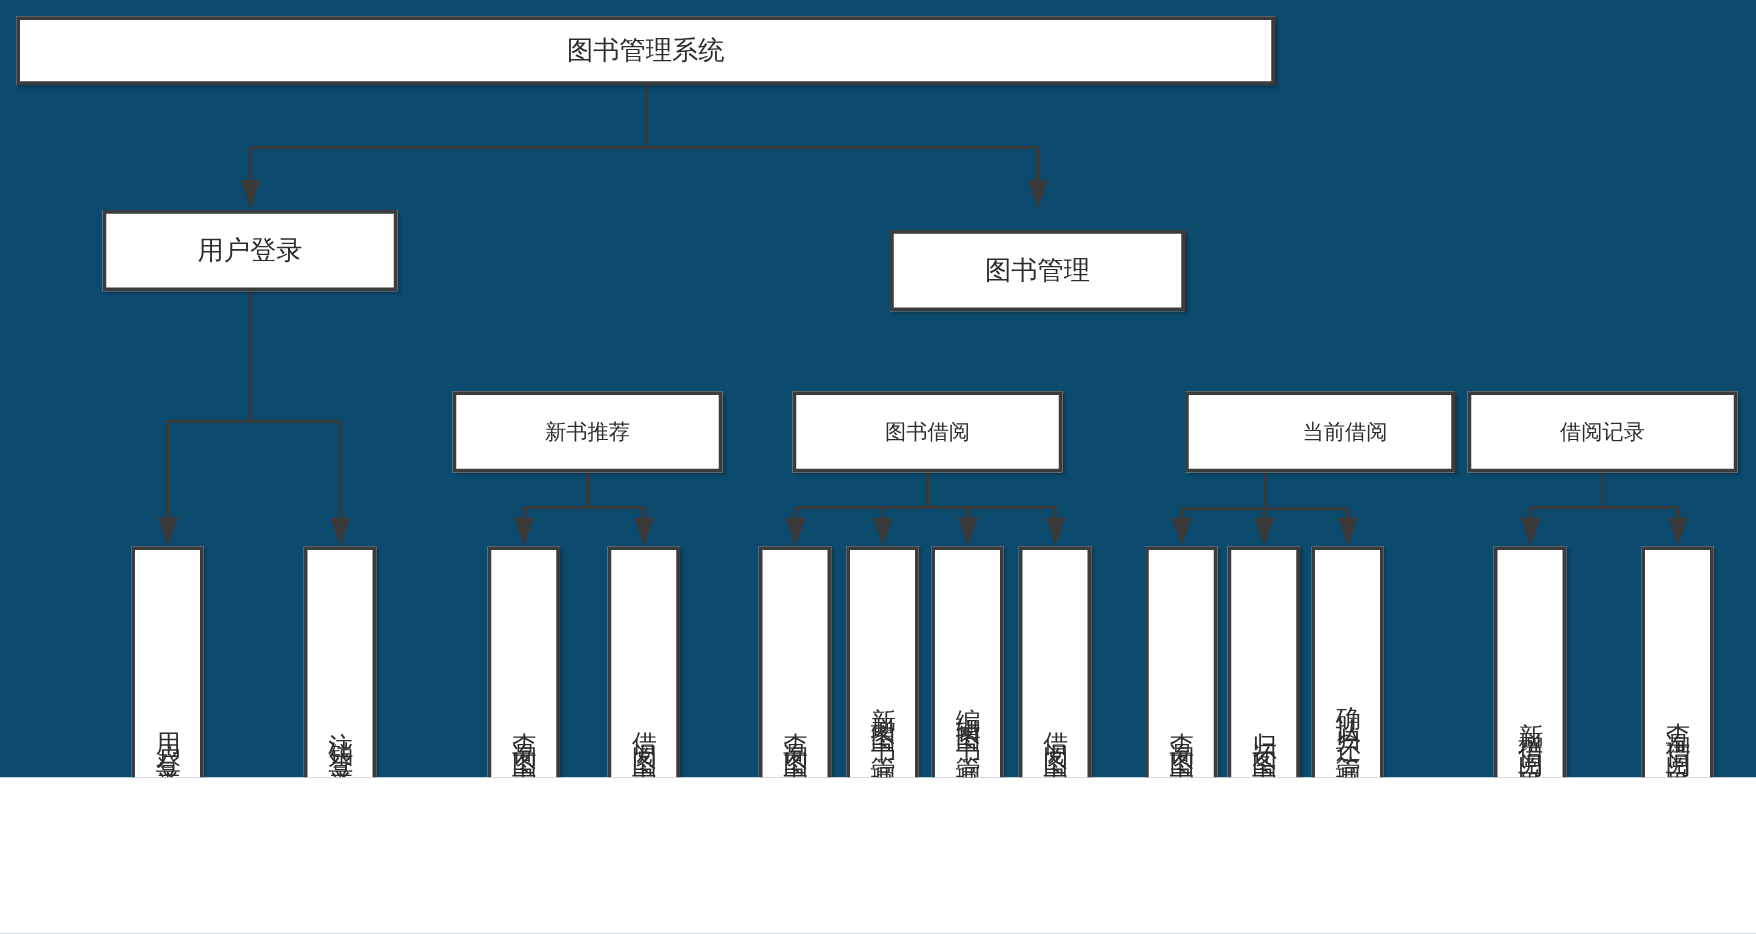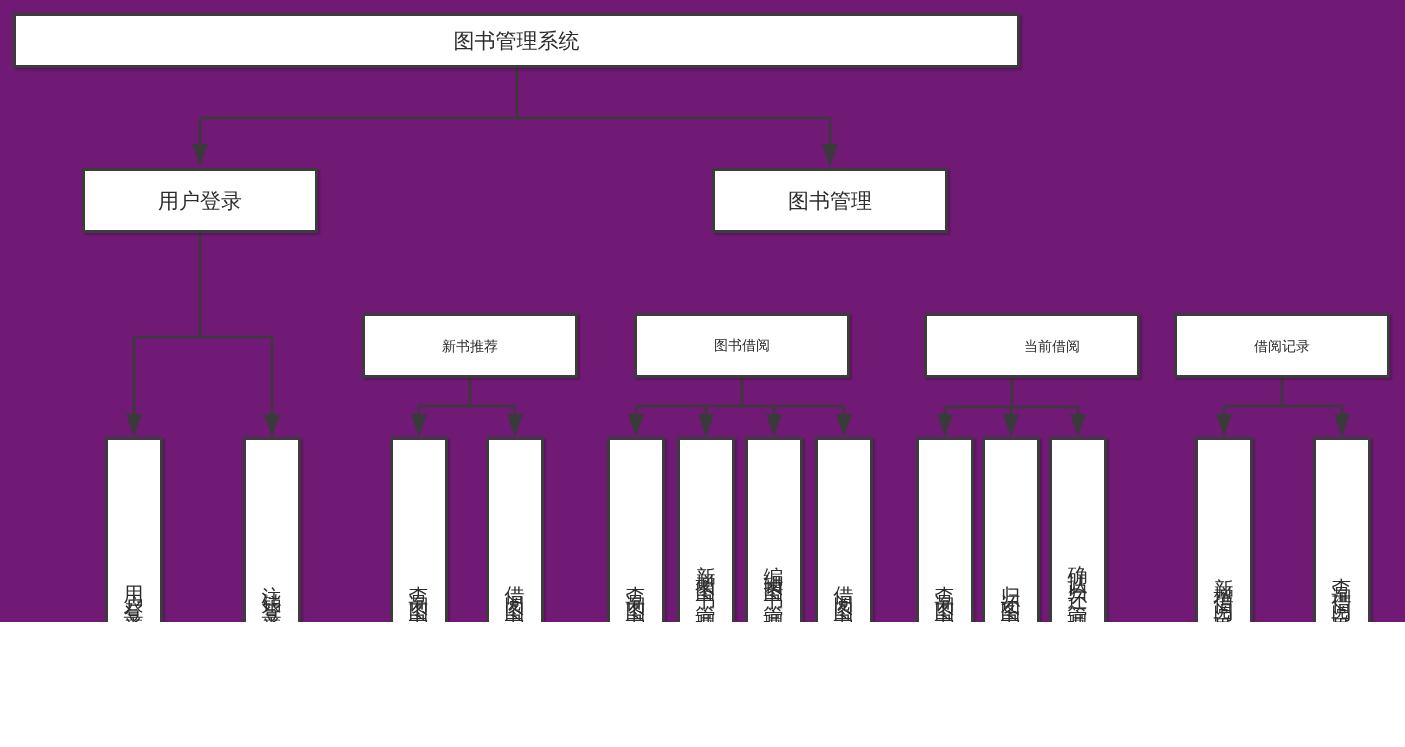--- a/index.html
+++ b/index.html
@@ -4,21 +4,21 @@
 <style>
   html, body {
     margin: 0;
     padding: 0;
     background: #ffffff;
   }
   .canvas {
     position: relative;
     width: 1405px;
     height: 622px;
-    background: #701a75;
+    background: #0c4a6e;
     font-family: "Liberation Sans", sans-serif;
     overflow: hidden;
   }
   .connectors {
     position: absolute;
     left: 0;
     top: 0;
     pointer-events: none;
   }
   .node {
@@ -47,21 +47,21 @@
   }
   .node.branch {
     top: 168px;
     width: 236px;
     height: 65px;
   }
   .node.group {
     top: 313px;
     width: 216px;
     height: 65px;
-    font-size: 14px;
+    font-size: 17px;
   }
   .watermark {
     position: absolute;
     left: 1180px;
     top: 715px;
     font-size: 21px;
     color: rgba(150, 150, 150, 0.78);
     letter-spacing: 1px;
     white-space: nowrap;
     z-index: 5;
@@ -97,25 +97,25 @@
       <polygon points="1003,414 1019,414 1011,437"></polygon>
       <polygon points="1070,414 1086,414 1078,437"></polygon>
       <polygon points="1216,414 1232,414 1224,437"></polygon>
       <polygon points="1334,414 1350,414 1342,437"></polygon>
     </g>
   </svg>
 
   <div class="node" style="left:13px; top:13px; width:1007px; height:55px;">图书管理系统</div>
 
   <div class="node branch" style="left:82px;">用户登录</div>
-  <div class="node branch" style="left:712px;">图书管理</div>
+  <div class="node branch" style="left:712px;margin-top:16px;">图书管理</div>
 
   <div class="node group" style="left:362px;">新书推荐</div>
   <div class="node group" style="left:634px;font-family:Liberation Serif, serif;">图书借阅</div>
-  <div class="node group" style="left:924px;padding-left:40px;">当前借阅</div>
+  <div class="node group" style="left:948px;padding-left:40px;">当前借阅</div>
   <div class="node group" style="left:1174px;">借阅记录</div>
 
   <div class="node leaf" style="left:105px;">用户登录</div>
   <div class="node leaf" style="left:243px;">注销登录</div>
 
   <div class="node leaf" style="left:390px;">查询图书</div>
   <div class="node leaf" style="left:486px;">借阅图书</div>
 
   <div class="node leaf" style="left:607px;">查询图书</div>
   <div class="node leaf" style="left:677px;">新增图书（管理员）</div>

